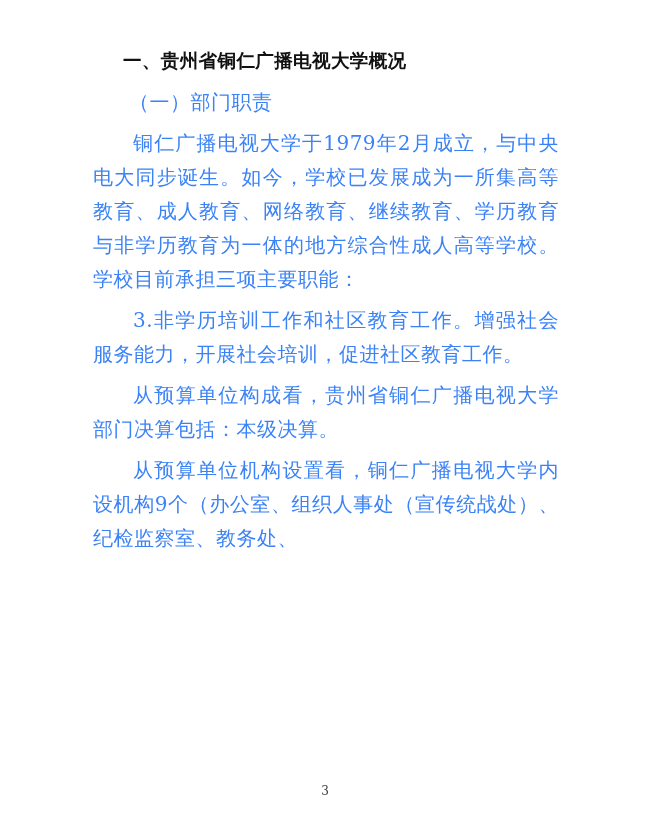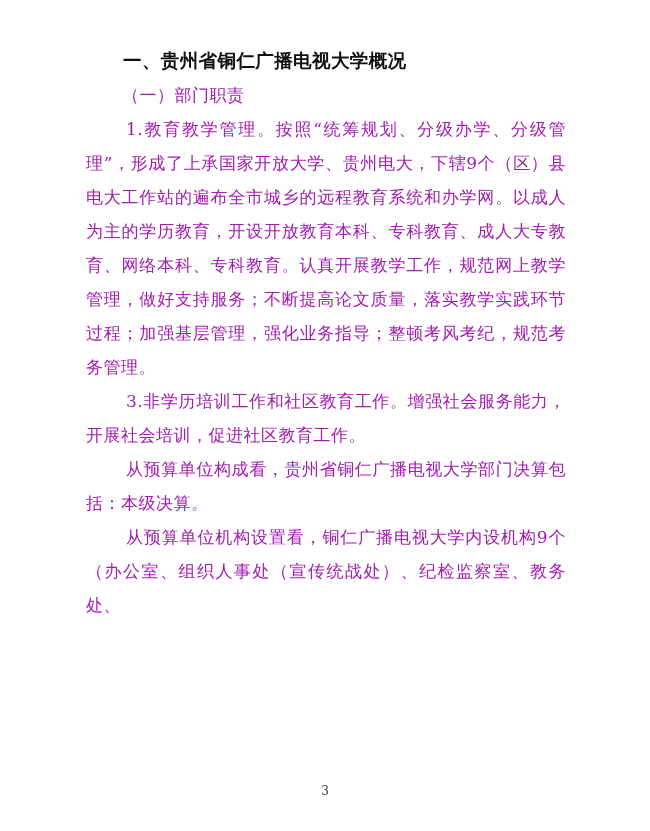--- a/index.html
+++ b/index.html
@@ -39,28 +39,28 @@
     line-height: 34px;
     letter-spacing: 0.4px;
     text-indent: 37px;
     color: #111111;
     margin: 0 0 0 0;
     white-space: nowrap;
   }
 
   .para {
     font-family: "DejaVu Serif", "Liberation Serif", serif;
-    font-size: 17px;
+    font-size: 20px;
     line-height: 34px;
     text-align: justify;
     text-justify: inter-character;
     text-indent: 40px;
     letter-spacing: 0.5px;
-    color: #a21caf;
-    margin: 0;
+    color: #3b82f6;
+    margin: 7px;
   }
 
   .para.subhead {
     text-indent: 36px;
     white-space: nowrap;
     text-align: left;
   }
 
   .para.tight {
     letter-spacing: 0.2px;
@@ -94,22 +94,22 @@
 <body>
 
 <div class="page">
 
   <div class="text-block">
 
     <h1 class="doc-title">一、贵州省铜仁广播电视大学概况</h1>
 
     <p class="para subhead">（一）部门职责</p>
 
+    <p class="para">铜仁广播电视大学于1979年2月成立，与中央电大同步诞生。如今，学校已发展成为一所集高等教育、成人教育、网络教育、继续教育、学历教育与非学历教育为一体的地方综合性成人高等学校。学校目前承担三项主要职能：</p>
 
-    <p class="para">1.教育教学管理。按照“统筹规划、分级办学、分级管理”，形成了上承国家开放大学、贵州电大，下辖9个（区）县电大工作站的遍布全市城乡的远程教育系统和办学网。以成人为主的学历教育，开设开放教育本科、专科教育、成人大专教育、网络本科、专科教育。认真开展教学工作，规范网上教学管理，做好支持服务；不断提高论文质量，落实教学实践环节过程；加强基层管理，强化业务指导；整顿考风考纪，规范考务管理。</p>
 
 
     <p class="para">3.非学历培训工作和社区教育工作。增强社会服务能力，开展社会培训，促进社区教育工作。</p>
 
 
     <p class="para">从预算单位构成看，贵州省铜仁广播电视大学部门决算包括：本级决算。</p>
 
     <p class="para last-clipped">从预算单位机构设置看，铜仁广播电视大学内设机构9个（办公室、组织人事处（宣传统战处）、纪检监察室、教务处、</p>
 
   </div>

